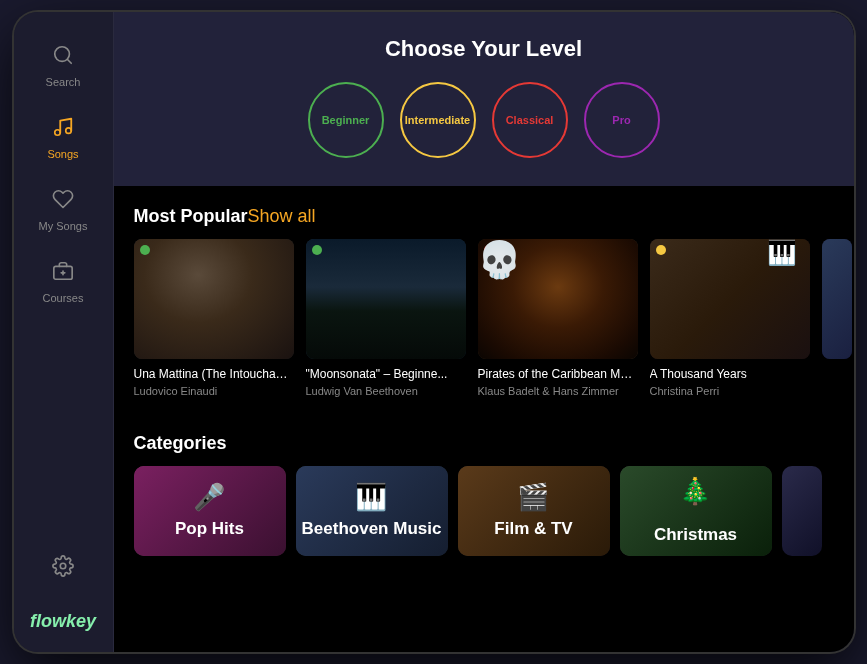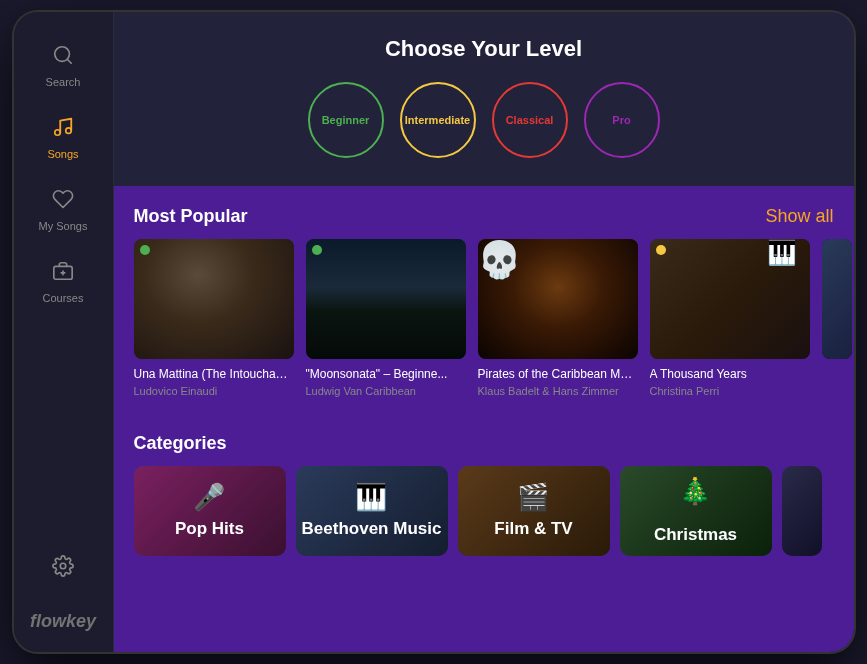--- a/index.html
+++ b/index.html
@@ -43,30 +43,30 @@
       border-radius: 12px;
       width: 80px;
       margin-bottom: 4px;
     }
     .sidebar-item.active .sidebar-icon { color: #f5a623; }
     .sidebar-item.active .sidebar-label { color: #f5a623; }
     .sidebar-icon { color: #888; font-size: 22px; }
     .sidebar-label { color: #888; font-size: 11px; }
     .sidebar-spacer { flex: 1; }
     .sidebar-logo {
-      color: #737373;
+      color: #86efac;
       font-size: 18px;
       font-style: italic;
       font-weight: bold;
       margin-top: 12px;
     }
     
     .main {
       flex: 1;
-      background: #4c1d95;
+      background: #000000;
       overflow-y: auto;
       overflow-x: hidden;
       padding: 0;
     }
     .main::-webkit-scrollbar { display: none; }
     
     .level-section {
       background: #22223a;
       padding: 24px 20px 28px;
       text-align: center;
@@ -98,21 +98,20 @@
     .level-btn.beginner { border-color: #4caf50; color: #4caf50; }
     .level-btn.intermediate { border-color: #f5c842; color: #f5c842; }
     .level-btn.advanced { border-color: #e53935; color: #e53935; }
     .level-btn.pro { border-color: #9c27b0; color: #9c27b0; }
     
     .content-area {
       padding: 0;
     }
     .section-header {
       display: flex;
-      justify-content: space-between;
       align-items: center;
       padding: 20px 20px 12px;
     }
     .section-title {
       color: #fff;
       font-size: 18px;
       font-weight: 700;
     }
     .show-all {
       color: #f5a623;
@@ -307,21 +306,21 @@
           <div class="song-name">Una Mattina (The Intouchables)</div>
           <div class="song-artist">Ludovico Einaudi</div>
         </div>
 
         <div class="song-card">
           <div class="song-thumb thumb-2">
             <div class="landscape-bg"></div>
             <div style="background:#4caf50; position:absolute; top:6px; left:6px; width:10px; height:10px; border-radius:50%;"></div>
           </div>
           <div class="song-name">"Moonsonata" – Beginne...</div>
-          <div class="song-artist">Ludwig Van Caribbean</div>
+          <div class="song-artist">Ludwig Van Beethoven</div>
         </div>
 
         <div class="song-card">
           <div class="song-thumb thumb-3">
             <div class="skull-bg"></div>
             <div style="background:#e53935; position:absolute; top:6px; left:6px; width:10px; height:10px; border-radius:50%;"></div>
             <span style="position:absolute; font-size:36px; z-index:1;">💀</span>
           </div>
           <div class="song-name">Pirates of the Caribbean Medl...</div>
           <div class="song-artist">Klaus Badelt &amp; Hans Zimmer</div>

